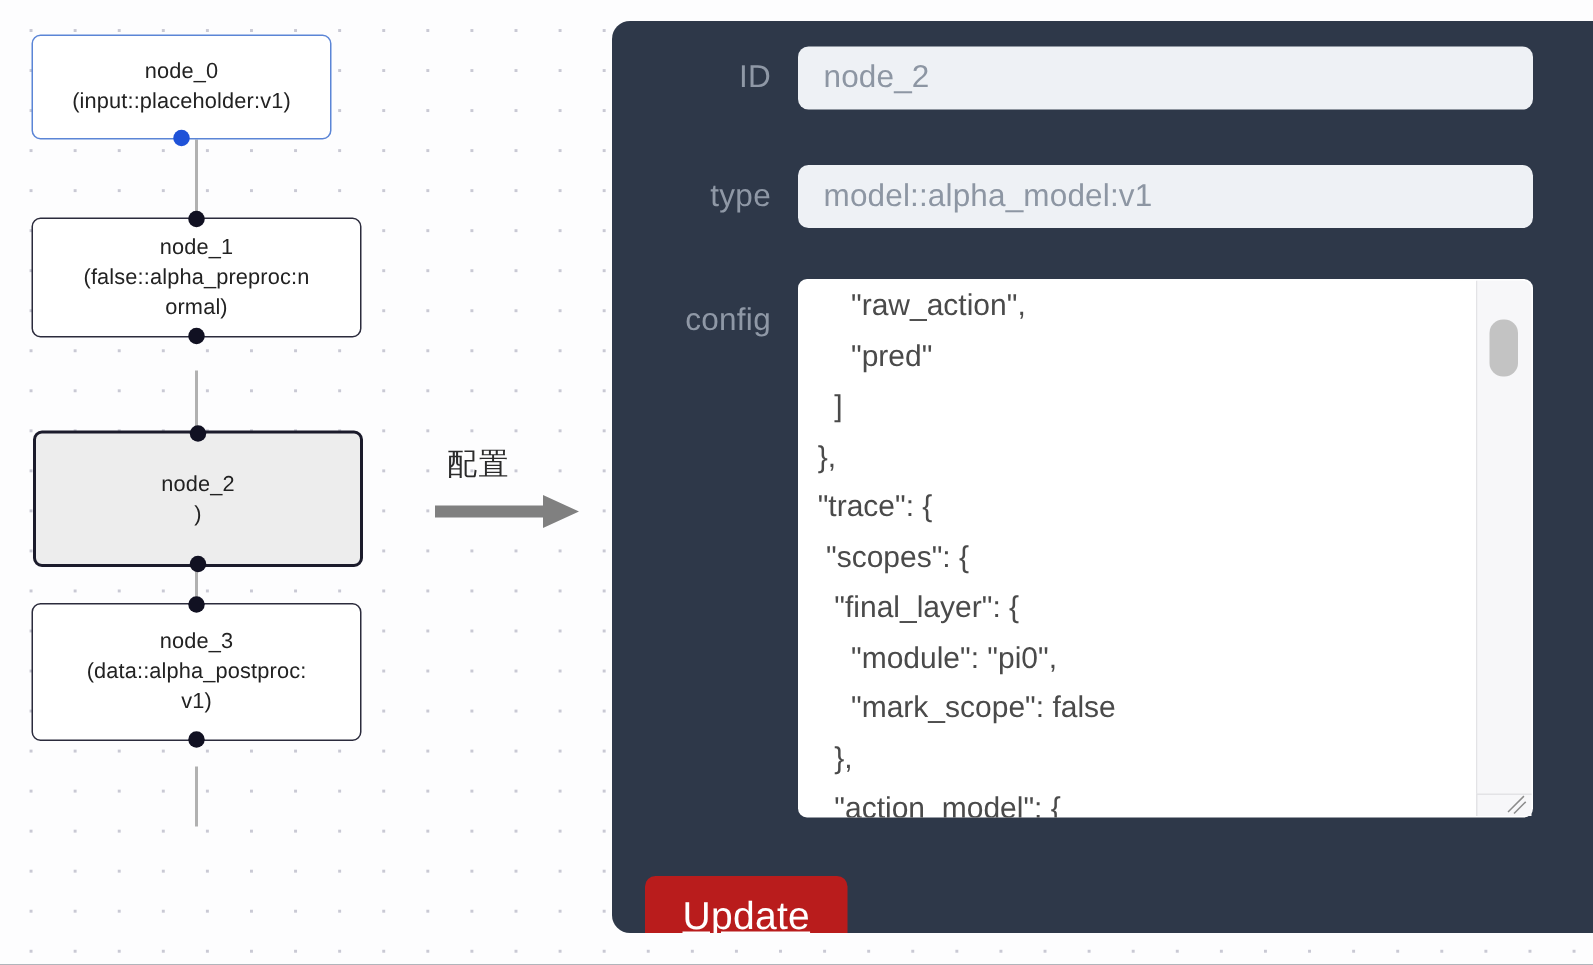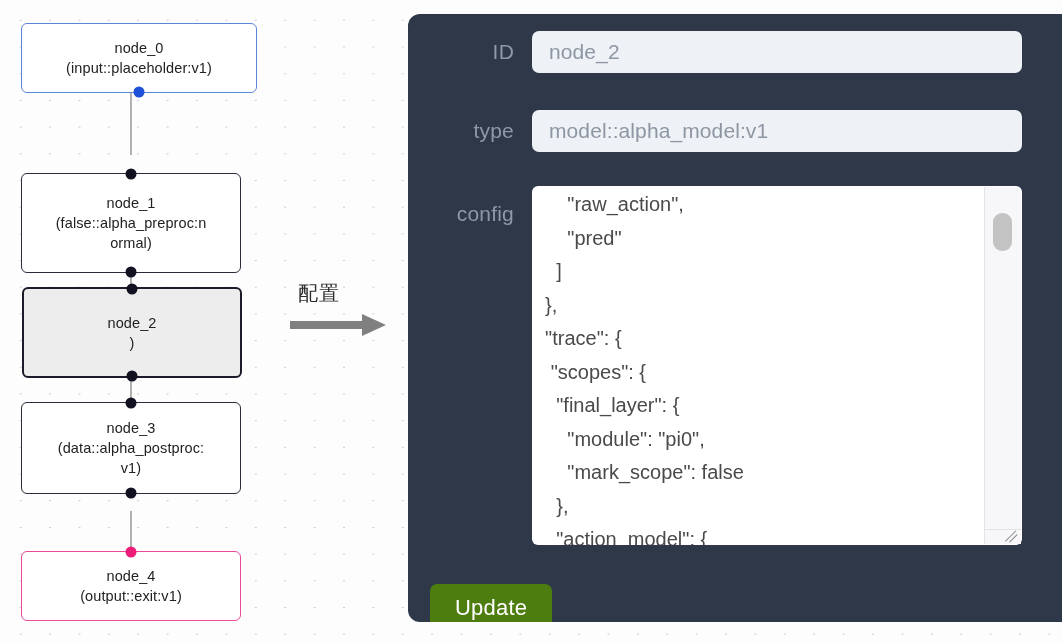--- a/index.html
+++ b/index.html
@@ -54,21 +54,21 @@
 
   .edge{
     position:absolute;
     width:2px;
     background:#b1b1b1;
     left:131px;
     transform:translateX(-50%);
   }
 
   
-  #annot{position:absolute;left:290px;top:280px;width:110px;height:64px;}
+  #annot{position:absolute;left:290px;top:296px;width:110px;height:64px;}
   #annot .label{
     position:absolute;left:8px;top:0;
     font-size:20px;color:#2b2b2b;
     font-family:"DejaVu Sans",sans-serif;
     letter-spacing:1px;
   }
 
   
   #panel{
     position:absolute;
@@ -153,49 +153,50 @@
   .ta-grip i{
     position:absolute;display:block;
     background:#8a8a8a;height:1.4px;width:15px;
     transform-origin:0 0;transform:rotate(-45deg);
   }
   .ta-grip i:nth-child(1){left:1px;top:12px;}
   .ta-grip i:nth-child(2){left:5px;top:13px;width:11px;}
 
   #update-btn{
     position:absolute;left:22px;top:570px;
-    background:#4d7c0f;
+    background:#b91c1c;
     color:#ffffff;
     border:none;border-radius:7px;
-    font-size:22px;
+    font-size:26px;
     font-family:"Liberation Sans","DejaVu Sans",sans-serif;
     padding:11px 25px 14px 25px;
     cursor:pointer;
     letter-spacing:.2px;
+    text-decoration:underline;
   }
 
   
 </style>
 </head>
 <body>
 
 <div id="canvas">
 
   <div class="edge" style="top:93px;height:62px;"></div>
   <div class="edge" style="top:247px;height:40px;"></div>
   <div class="edge" style="top:378px;height:41px;"></div>
   <div class="edge" style="top:511px;height:40px;"></div>
 
-  <div class="node node-input" style="left:21px;top:23px;width:236px;height:70px;">
+  <div class="node node-input" style="left:21px;top:23px;width:200px;height:70px;">
     <span class="nl">node_0</span>
     <span class="nl">(input::placeholder:v1)</span>
     <span class="handle blue bottom"></span>
   </div>
 
-  <div class="node node-default" style="left:21px;top:173px;width:220px;height:100px;">
+  <div class="node node-default" style="left:21px;top:145px;width:220px;height:80px;">
     <span class="nl">node_1</span>
     <span class="nl">(false::alpha_preproc:n</span>
     <span class="nl">ormal)</span>
     <span class="handle top"></span>
     <span class="handle bottom"></span>
   </div>
 
   <div class="node node-selected" style="left:22px;top:287px;width:220px;height:91px;">
     <span class="nl">node_2</span>
     <span class="nl">)</span>
@@ -204,25 +205,20 @@
   </div>
 
   <div class="node node-default" style="left:21px;top:402px;width:220px;height:92px;">
     <span class="nl">node_3</span>
     <span class="nl">(data::alpha_postproc:</span>
     <span class="nl">v1)</span>
     <span class="handle top"></span>
     <span class="handle bottom"></span>
   </div>
 
-  <div class="node node-output" style="left:21px;top:551px;width:220px;height:70px;">
-    <span class="nl">node_4</span>
-    <span class="nl">(output::exit:v1)</span>
-    <span class="handle pink top"></span>
-  </div>
 
   <div id="annot">
     <span class="label">配置</span>
     <svg width="110" height="30" viewBox="0 0 110 30" style="position:absolute;left:0;top:30px;">
       <path d="M0 11 L72 11 L72 4 L96 15 L72 26 L72 19 L0 19 Z" fill="#808080"></path>
     </svg>
   </div>
 </div>
 
 <div id="panel">

